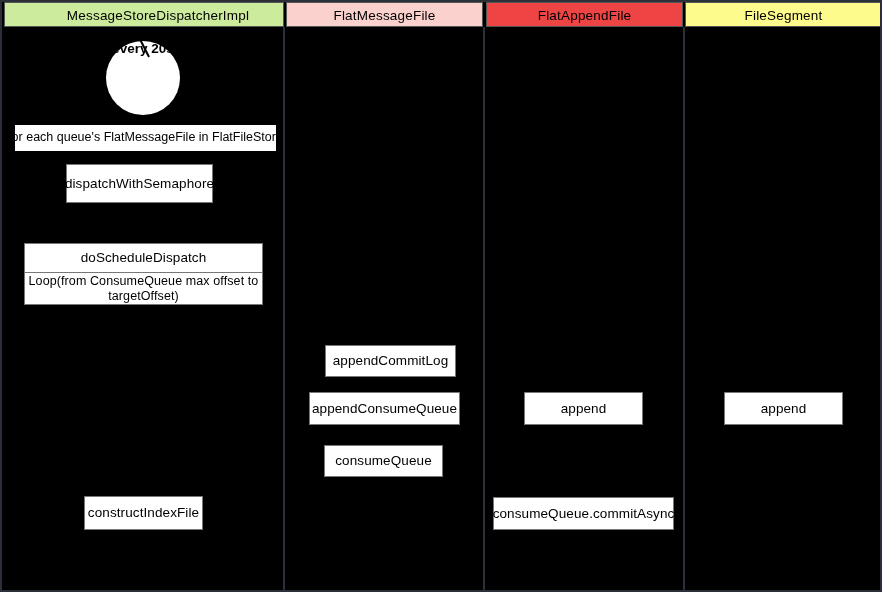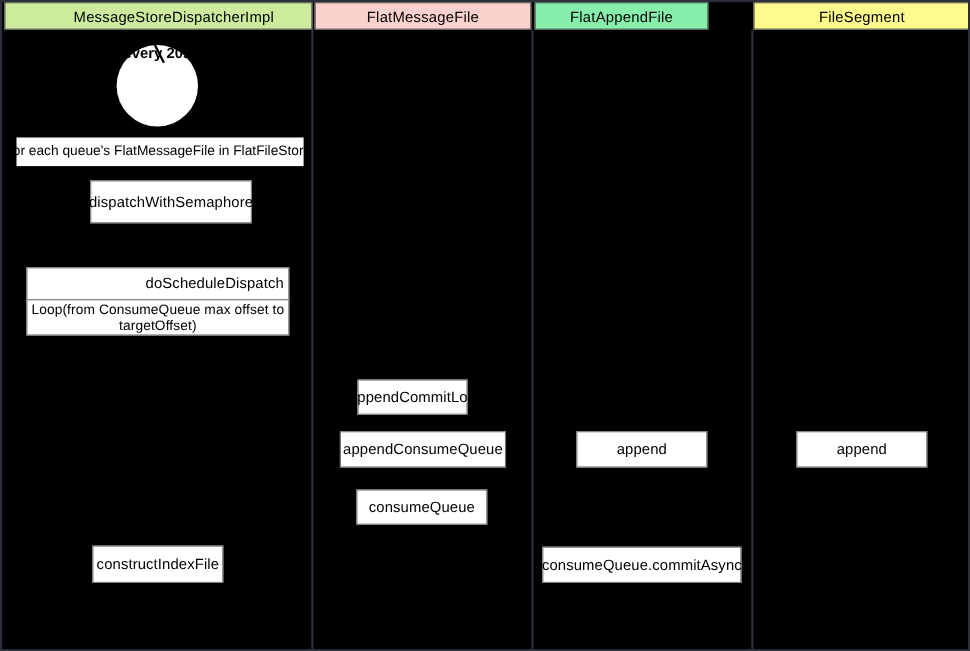--- a/index.html
+++ b/index.html
@@ -82,57 +82,57 @@
 <body>
 
 <div id="canvas">
 
   <div class="hdr" style="left:2px;width:280px;background:#cdeb9d;padding-left:28px;">
     <span>MessageStoreDispatcherImpl</span>
   </div>
   <div class="hdr" style="left:284px;width:197px;background:#fbd1ce;">
     <span>FlatMessageFile</span>
   </div>
-  <div class="hdr" style="left:484px;width:158px;background:#86efac;">
+  <div class="hdr" style="left:484px;width:197px;background:#ef4444;">
     <span>FlatAppendFile</span>
   </div>
   <div class="hdr" style="left:683px;width:197px;background:#fdfb8c;">
     <span>FileSegment</span>
   </div>
 
   <div class="divider" style="left:281px;height:565px;"></div>
   <div class="divider" style="left:481px;height:565px;"></div>
   <div class="divider" style="left:681px;height:565px;"></div>
 
   <div class="circle" style="left:104px;top:39px;width:74px;height:74px;">
     <span>every 20s</span>
   </div>
   <div class="clock-hand" style="left:146px;top:36px;width:2px;height:19px;transform:rotate(-27deg);transform-origin:bottom center;"></div>
 
   <div class="label-strip" style="left:13px;top:123px;width:261px;height:17px;">
     <span>for each queue's FlatMessageFile in FlatFileStore</span>
   </div>
 
-  <div class="box" style="left:80px;top:162px;width:147px;height:39px;">
+  <div class="box" style="left:64px;top:162px;width:147px;height:39px;">
     <span>dispatchWithSemaphore</span>
   </div>
 
-  <div class="box" style="left:22px;top:241px;width:239px;height:30px;justify-content:flex-end;">
+  <div class="box" style="left:22px;top:241px;width:239px;height:30px;">
     <span>doScheduleDispatch</span>
   </div>
 
   <div class="box" style="left:82px;top:494px;width:119px;height:34px;">
     <span>constructIndexFile</span>
   </div>
 
   <div class="box tight" style="left:22px;top:270px;width:239px;height:33px;">
     <span>Loop(from ConsumeQueue max offset to targetOffset)</span>
   </div>
 
-  <div class="box" style="left:323px;top:343px;width:100px;height:32px;">
+  <div class="box" style="left:323px;top:343px;width:131px;height:32px;">
     <span>appendCommitLog</span>
   </div>
 
   <div class="box" style="left:307px;top:390px;width:151px;height:33px;">
     <span>appendConsumeQueue</span>
   </div>
 
   <div class="box" style="left:322px;top:443px;width:119px;height:32px;">
     <span>consumeQueue</span>
   </div>

